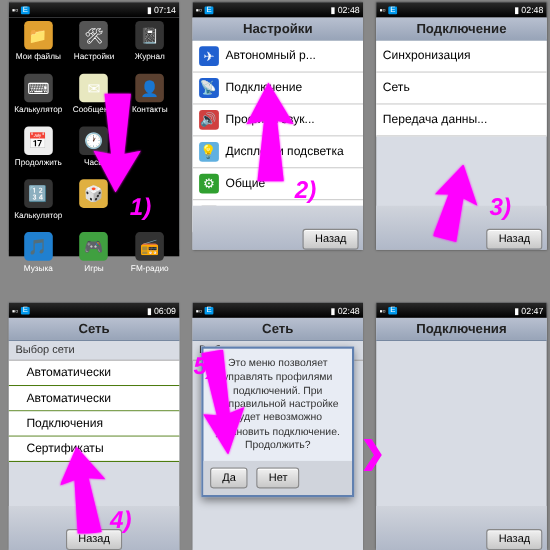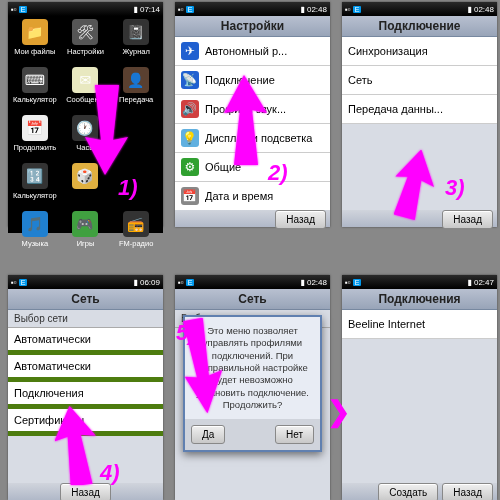--- a/index.html
+++ b/index.html
@@ -7,33 +7,33 @@
 .p1{left:8px;top:2px}.p2{left:175px;top:2px}.p3{left:342px;top:2px}
 .p4{left:8px;top:275px}.p5{left:175px;top:275px}.p6{left:342px;top:275px}
 .sbar{height:14px;background:linear-gradient(#2a2a2a,#000);color:#fff;font-size:8px;display:flex;align-items:center;padding:0 3px;justify-content:space-between}
 .sbar .l,.sbar .r{display:flex;gap:2px;align-items:center}
 .eic{background:#09e;color:#fff;font-size:7px;padding:0 2px;border-radius:1px}
 .tbar{height:20px;background:linear-gradient(#b8c0d0,#98a4b8);text-align:center;font-size:12px;line-height:20px;color:#222;font-weight:bold;border-bottom:1px solid #7788a0}
 .list{background:#fff}
 .item{display:flex;align-items:center;padding:5px 6px;border-bottom:1px solid #ccc;font-size:11px;color:#000;gap:6px;min-height:18px}
 .iic{width:18px;height:18px;display:flex;align-items:center;justify-content:center;font-size:12px;border-radius:3px}
 .sub{background:#d8dce4;padding:3px 6px;font-size:10px;color:#333;border-bottom:1px solid #aaa}
-.val{padding:5px 6px;font-size:11px;border-bottom:5px solid #4d7c0f;background:#fff}
-.bbar{position:absolute;bottom:0;left:0;right:0;height:17px;background:linear-gradient(#d0d4dc,#b0b8c8);display:flex;justify-content:flex-end;align-items:flex-start;padding:0 4px;gap:4px}
+.val{padding:5px 16px;font-size:11px;border-bottom:1px solid #4d7c0f;background:#fff}
+.bbar{position:absolute;bottom:0;left:0;right:0;height:40px;background:linear-gradient(#d0d4dc,#b0b8c8);display:flex;justify-content:flex-end;align-items:flex-end;padding:0 4px;gap:4px}
 .bbar.c{justify-content:center}
 .btn{background:linear-gradient(#f0f0f0,#c8c8c8);border:1px solid #888;border-radius:3px;padding:3px 10px;font-size:10px;box-shadow:inset 0 1px 0 #fff}
 .home{background:#000;height:calc(100% - 14px);display:grid;grid-template-columns:repeat(3,1fr);grid-auto-rows:47px;padding:3px 2px;gap:1px}
 .app{display:flex;flex-direction:column;align-items:center;color:#fff;font-size:7.5px;text-align:center}
 .aic{width:26px;height:26px;border-radius:4px;margin-bottom:2px;display:flex;align-items:center;justify-content:center;font-size:14px}
 .arrow{position:absolute;color:#f0f;z-index:10;pointer-events:none}
 .arrow svg{filter:drop-shadow(0 0 1px #f0f)}
 .num{position:absolute;color:#f0f;font-size:22px;font-weight:bold;font-style:italic;z-index:11}
 .dlg{position:absolute;top:40px;left:8px;right:8px;background:#e8ecf4;border:2px solid #6080b0;box-shadow:0 3px 8px rgba(0,0,0,0.5)}
 .dlg .dt{font-size:9.5px;padding:8px 6px;text-align:center;color:#333;line-height:1.3}
-.dlg .db{display:flex;justify-content:space-between;gap:8px;padding:6px;background:#d0d4dc}
+.dlg .db{display:flex;justify-content:flex-start;gap:8px;padding:6px;background:#d0d4dc}
 .gt{position:absolute;color:#f0f;font-size:28px;font-weight:bold;z-index:11}
 </style>
 </head>
 <body>
 
 <div class="phone p1">
 <div class="sbar">
 <div class="l">
         <span>▪▫</span>
         <span class="eic">E</span>
@@ -59,21 +59,21 @@
       <div class="app">
         <div class="aic" style="background:#444">⌨</div>
         <span>Калькулятор</span>
       </div>
       <div class="app">
         <div class="aic" style="background:#e8e8c0">✉</div>
         <span>Сообщен...</span>
       </div>
       <div class="app">
         <div class="aic" style="background:#5a4030">👤</div>
-        <span>Передача</span>
+        <span>Контакты</span>
       </div>
       <div class="app">
         <div class="aic" style="background:#eee">📅</div>
         <span>Продолжить</span>
       </div>
       <div class="app">
         <div class="aic" style="background:#333">🕐</div>
         <span>Часы</span>
       </div>
       <div class="app">
@@ -222,24 +222,22 @@
         <span>▪▫</span>
         <span class="eic">E</span>
       </div>
       <div class="r">
         <span>▮</span>
         <span>02:47</span>
       </div>
     </div>
 <div class="tbar">Подключения</div>
 <div class="list" id="list6">
-      <div class="item">Beeline Internet</div>
     </div>
 <div class="bbar">
-<div class="btn">Создать</div>
 <div class="btn">Назад</div>
 </div>
 </div>
 
 <div class="arrow" style="left:83px;top:85px"><svg width="50" height="90">
       <polygon points="12,0 36,0 30,55 45,52 22,90 2,52 18,55" fill="#f0f"></polygon>
     </svg></div>
 <div class="num" style="left:118px;top:175px">1)</div>
 <div class="arrow" style="left:222px;top:75px"><svg width="50" height="90">
       <polygon points="12,90 36,90 30,35 45,38 22,0 2,38 18,35" fill="#f0f"></polygon>

